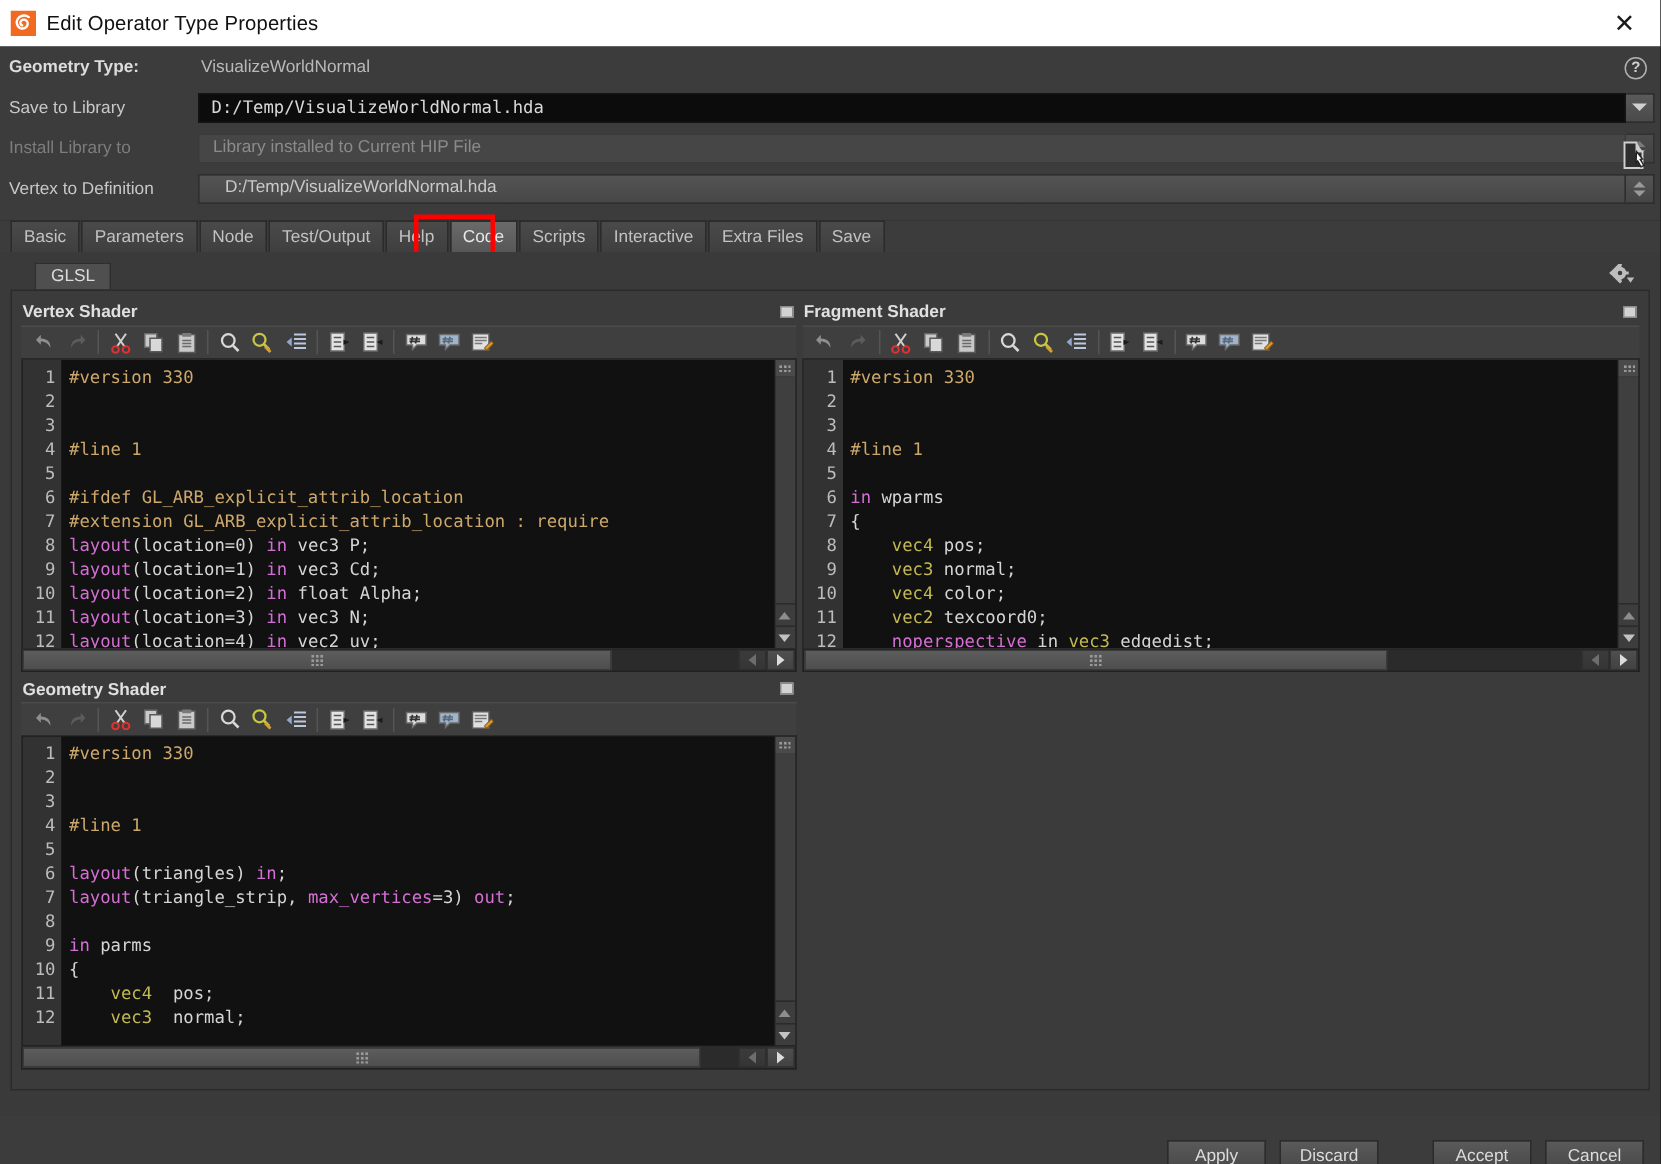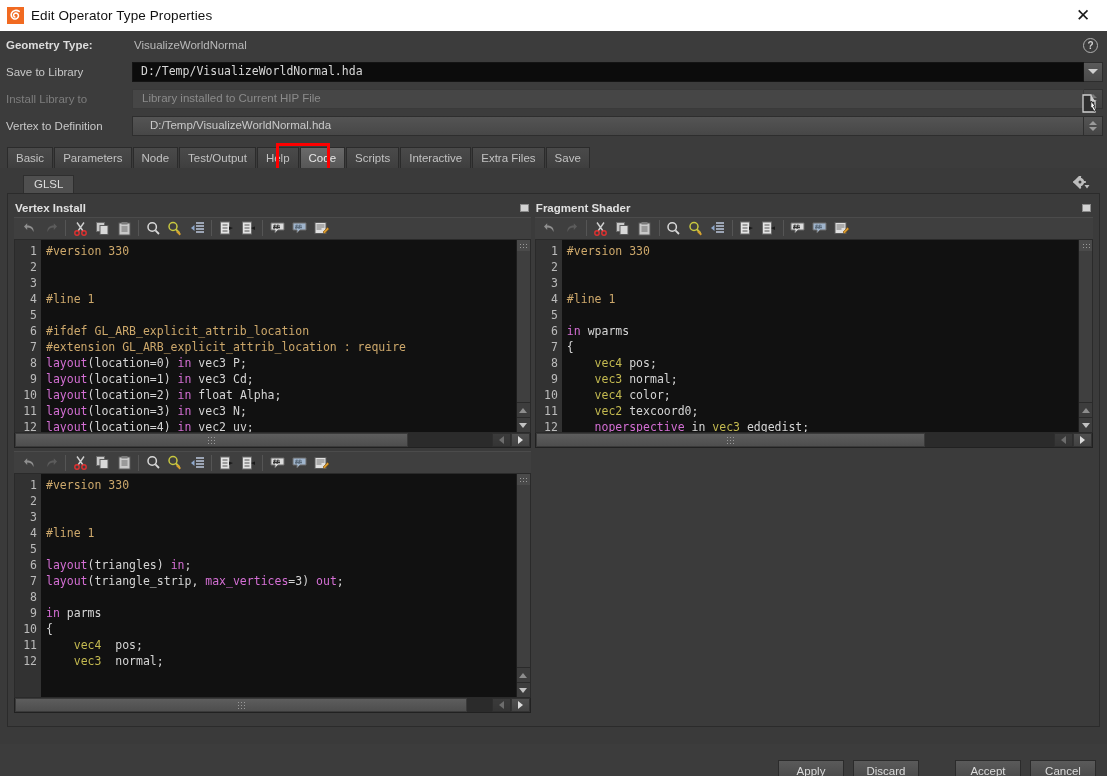--- a/index.html
+++ b/index.html
@@ -527,21 +527,21 @@
       </svg>
     </div>
   </div>
 
   <div id="glsl-pane">
 
     <div class="col" id="col-left">
 
       <div class="editor-panel" style="height:248px">
         <div class="panel-head">
-          <span class="panel-title">Vertex Install</span>
+          <span class="panel-title">Vertex Shader</span>
           <span class="panel-minbox"></span>
         </div>
         <div class="toolbar">
           <span class="tb-btn">
               <svg width="15" height="14" viewBox="0 0 15 14">
                 <path d="M11.5 11c.6-4-2-6.4-6.3-6.4V2.2L2 5.6l3.2 3.3V6.6c3.1 0 5.2 1.5 6.3 4.4z" fill="#8f8f8f"></path>
               </svg>
             </span>
           <span class="tb-btn">
               <svg width="15" height="14" viewBox="0 0 15 14">
@@ -662,20 +662,24 @@
           <div class="hs-arrow dim">
               <span class="tri-left"></span>
             </div>
           <div class="hs-arrow">
               <span class="tri-right"></span>
             </div>
         </div>
       </div>
 
       <div class="editor-panel" style="height:262px">
+        <div class="panel-head">
+          <span class="panel-title">Geometry Shader</span>
+          <span class="panel-minbox"></span>
+        </div>
         <div class="toolbar">
           <span class="tb-btn">
               <svg width="15" height="14" viewBox="0 0 15 14">
                 <path d="M11.5 11c.6-4-2-6.4-6.3-6.4V2.2L2 5.6l3.2 3.3V6.6c3.1 0 5.2 1.5 6.3 4.4z" fill="#8f8f8f"></path>
               </svg>
             </span>
           <span class="tb-btn">
               <svg width="15" height="14" viewBox="0 0 15 14">
                 <path d="M3.5 11c-.6-4 2-6.4 6.3-6.4V2.2L13 5.6l-3.2 3.3V6.6c-3.1 0-5.2 1.5-6.3 4.4z" fill="#5c5c5c"></path>
               </svg>

